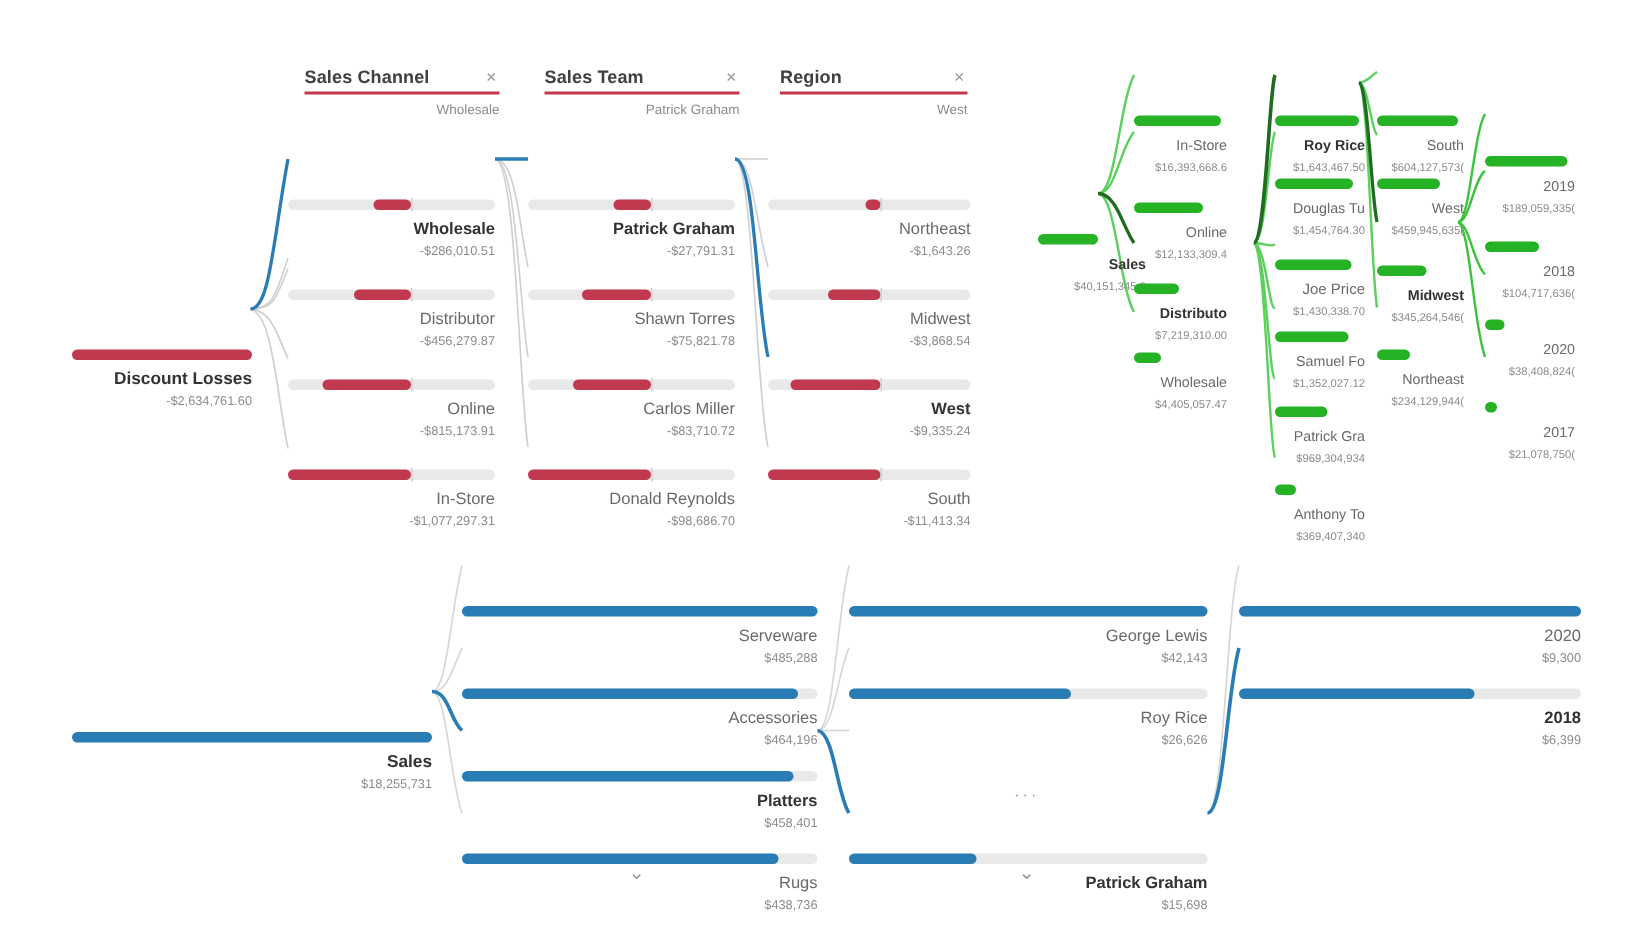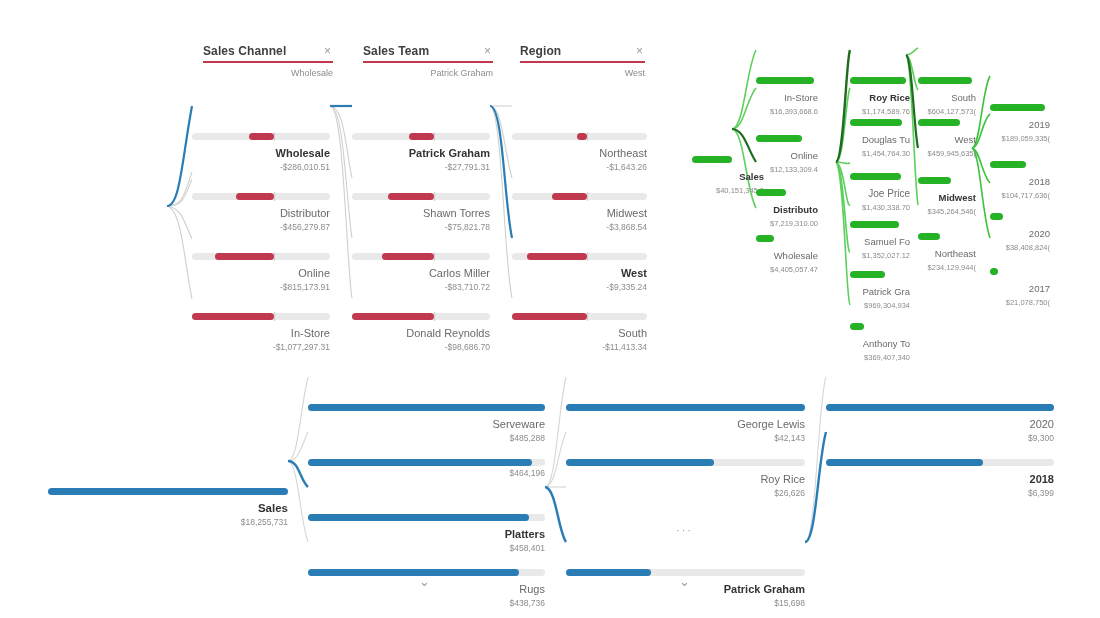--- a/index.html
+++ b/index.html
@@ -128,20 +128,25 @@
 
   <div class="hdr" style="left:520px;top:44px;width:125px;">
     <div class="hdr-row">
       <span class="hdr-title">Region</span>
       <span class="hdr-x">×</span>
     </div>
     <div class="hdr-rule"></div>
     <div class="hdr-sub">West</div>
   </div>
 
+  <div class="node root" style="left:48px;top:200px;width:120px;">
+    <div class="bartrack" style="background:#c0394f;"></div>
+    <div class="nlabel">Discount Losses</div>
+    <div class="nvalue">-$2,634,761.60</div>
+  </div>
 
   <div class="node sel" style="left:192px;top:100px;width:138px;">
     <div class="bartrack">
       <div class="barfill" style="left:57px;width:25px;background:#c0394f;"></div>
       <div class="tick" style="left:82px;"></div>
     </div>
     <div class="nlabel">Wholesale</div>
     <div class="nvalue">-$286,010.51</div>
   </div>
   <div class="node" style="left:192px;top:160px;width:138px;">
@@ -258,21 +263,21 @@
   </div>
   <div class="node" style="left:756px;top:202px;width:62px;">
     <div class="bartrack" style="background:#25b325;width:18px;"></div>
     <div class="nlabel" style="font-size:9.5px;">Wholesale</div>
     <div class="nvalue" style="font-size:7.5px;">$4,405,057.47</div>
   </div>
 
   <div class="node sel" style="left:850px;top:44px;width:60px;">
     <div class="bartrack" style="background:#25b325;width:56px;"></div>
     <div class="nlabel" style="font-size:9.5px;">Roy Rice</div>
-    <div class="nvalue" style="font-size:7.5px;">$1,174,589.76</div>
+    <div class="nvalue" style="font-size:7.5px;">$1,643,467.50</div>
   </div>
   <div class="node" style="left:850px;top:86px;width:60px;">
     <div class="bartrack" style="background:#25b325;width:52px;"></div>
     <div class="nlabel" style="font-size:9.5px;">Douglas Tu</div>
     <div class="nvalue" style="font-size:7.5px;">$1,454,764.30</div>
   </div>
   <div class="node" style="left:850px;top:140px;width:60px;">
     <div class="bartrack" style="background:#25b325;width:51px;"></div>
     <div class="nlabel" style="font-size:10px;">Joe Price</div>
     <div class="nvalue" style="font-size:7.5px;">$1,430,338.70</div>
@@ -345,20 +350,21 @@
     <div class="bartrack">
       <div class="barfill" style="left:0;width:237px;background:#2a7cb5;"></div>
     </div>
     <div class="nlabel">Serveware</div>
     <div class="nvalue">$485,288</div>
   </div>
   <div class="node" style="left:308px;top:426px;width:237px;">
     <div class="bartrack">
       <div class="barfill" style="left:0;width:224px;background:#2a7cb5;"></div>
     </div>
+    <div class="nlabel">Accessories</div>
     <div class="nvalue">$464,196</div>
   </div>
   <div class="node sel" style="left:308px;top:481px;width:237px;">
     <div class="bartrack">
       <div class="barfill" style="left:0;width:221px;background:#2a7cb5;"></div>
     </div>
     <div class="nlabel">Platters</div>
     <div class="nvalue">$458,401</div>
   </div>
   <div class="node" style="left:308px;top:536px;width:237px;">

